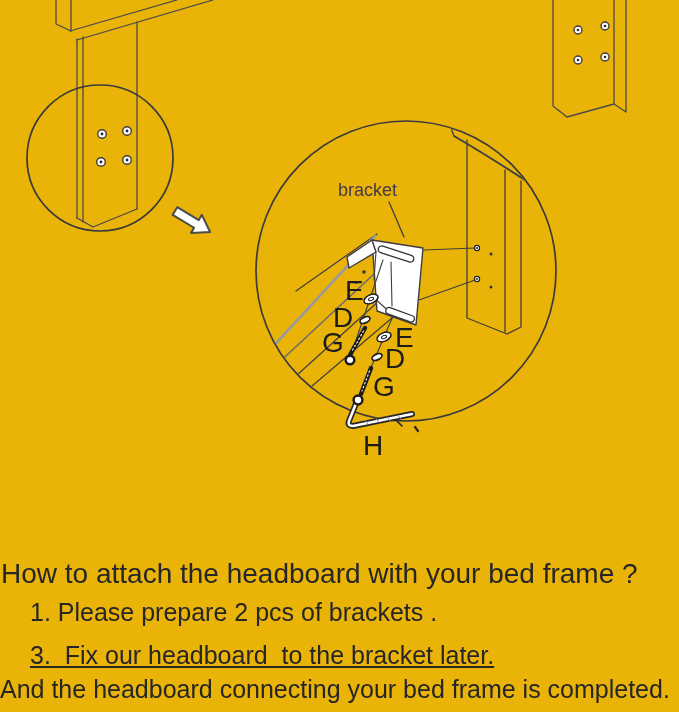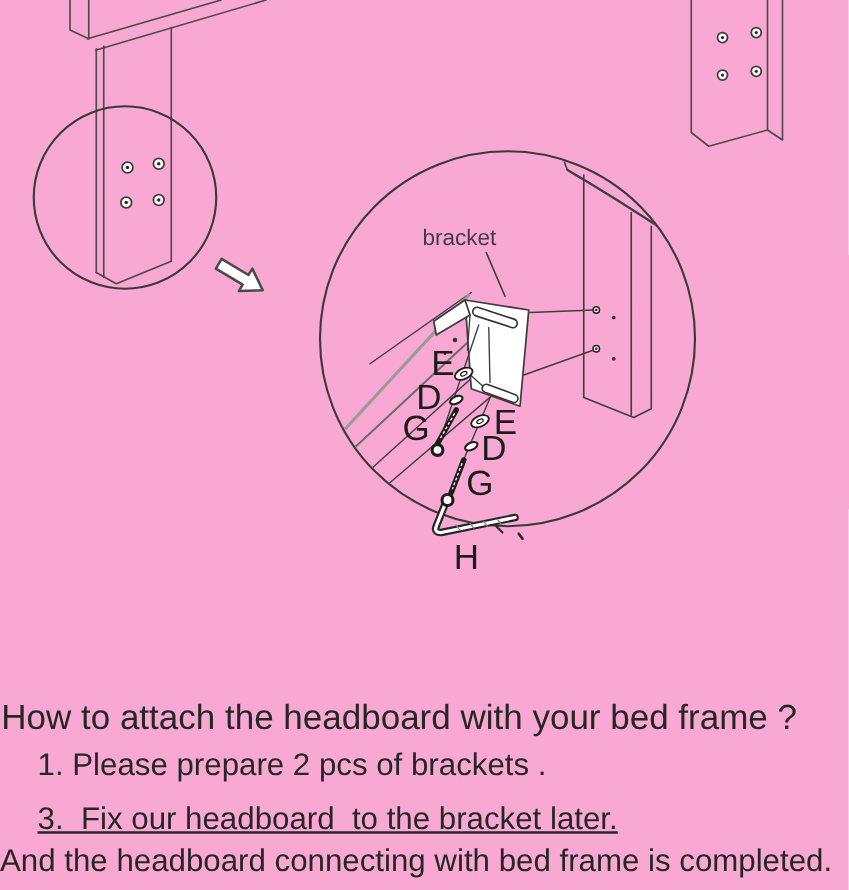--- a/index.html
+++ b/index.html
@@ -1,17 +1,17 @@
 <!DOCTYPE html>
 <html><head>
 <meta charset="utf-8">
 <style>
   html,body{margin:0;padding:0;background:#ffffff;}
   #manual-page{
-    position:relative;width:679px;height:712px;background:#f9a8d4;overflow:hidden;
+    position:relative;width:679px;height:712px;background:#eab308;overflow:hidden;
     font-family:"Liberation Sans", sans-serif;
   }
   #diagram-svg{position:absolute;left:0;top:0;}
   .part-label{font-family:"Liberation Sans",sans-serif;font-size:28px;fill:#1c1c1c;}
   .bracket-label{font-family:"Liberation Sans",sans-serif;font-size:18px;fill:#45394a;}
   .txt{position:absolute;color:#262626;white-space:pre;}
   #instructions-title{left:1px;top:558px;font-size:28px;}
   .step{left:30px;font-size:25px;}
   #step-1{top:570px;margin-top:28px;}
   #step-2{top:608px;}
@@ -167,14 +167,14 @@
     <text class="part-label" x="322" y="352">G</text>
     <text class="part-label" x="395" y="347">E</text>
     <text class="part-label" x="385" y="368">D</text>
     <text class="part-label" x="373" y="396">G</text>
     <text class="part-label" x="363" y="455">H</text>
   </svg>
 
   <div id="instructions-title" class="txt">How to attach the headboard with your bed frame ?</div>
   <div id="step-1" class="txt step">1. Please prepare 2 pcs of brackets .</div>
   <div id="step-3" class="txt step">3.  Fix our headboard  to the bracket later.</div>
-  <div id="instructions-conclusion" class="txt">And the headboard connecting with bed frame is completed.</div>
+  <div id="instructions-conclusion" class="txt">And the headboard connecting your bed frame is completed.</div>
 </div>
 
 </body></html>

